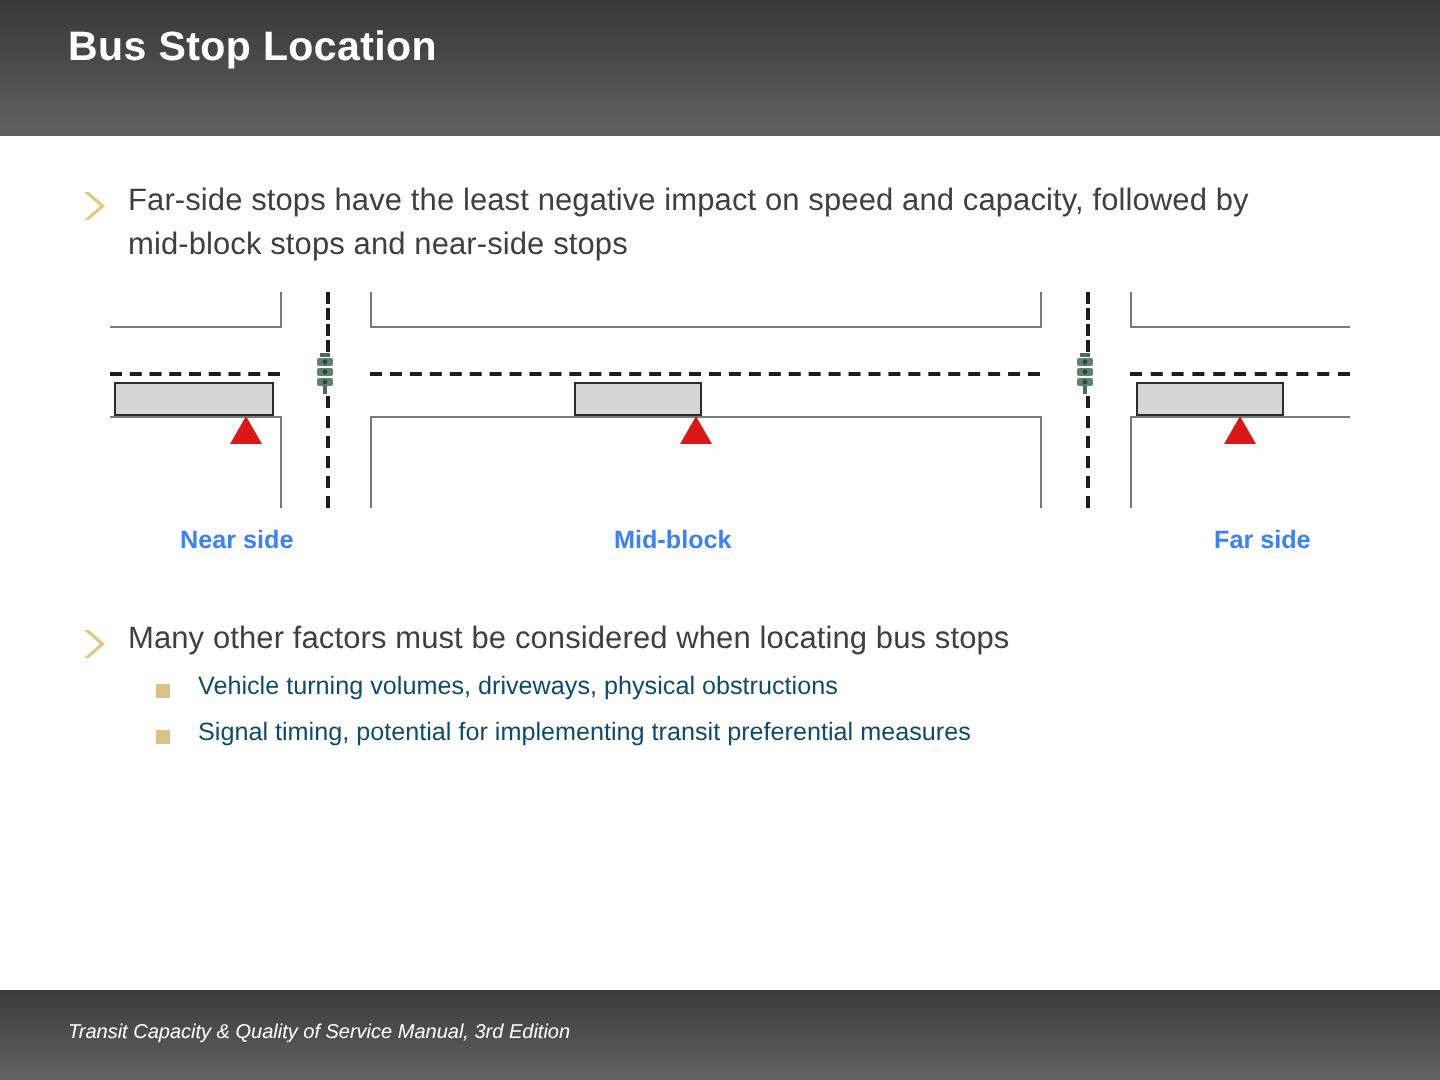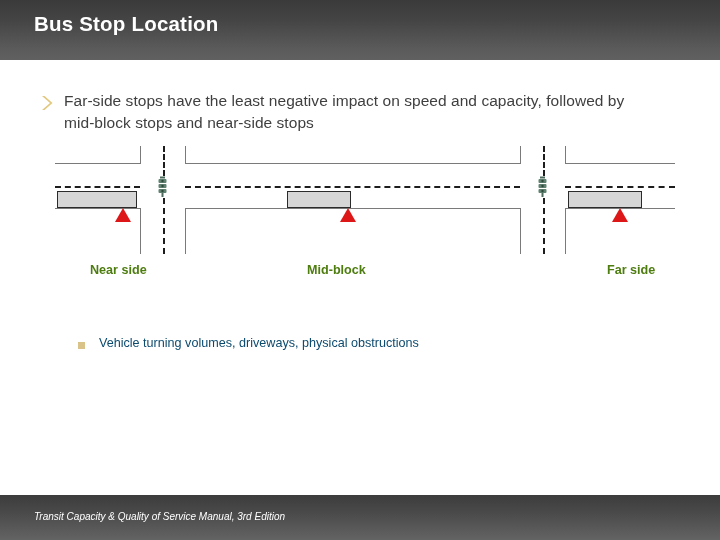--- a/index.html
+++ b/index.html
@@ -13,21 +13,21 @@
     font-family: "Liberation Sans", sans-serif;
     overflow: hidden;
     position: relative;
   }
 
   
   .slide-header {
     position: absolute;
     left: 0; top: 0;
     width: 720px;
-    height: 60px;
+    height: 68px;
     background: linear-gradient(to bottom, #3a3a3a 0%, #454545 35%, #5a5a5a 80%, #606060 100%);
   }
   .slide-title {
     position: absolute;
     left: 34px;
     top: 12px;
     font-size: 20.5px;
     font-weight: bold;
     color: #ffffff;
     letter-spacing: 0.2px;
@@ -138,21 +138,21 @@
     position: absolute;
     width: 13px;
     height: 22px;
   }
   .signal svg { display: block; }
 
   .dg-label {
     position: absolute;
     font-size: 12.6px;
     font-weight: bold;
-    color: #4d7c0f;
+    color: #3b82f6;
     white-space: nowrap;
     text-align: center;
   }
 
   
   .slide-footer {
     position: absolute;
     left: 0;
     top: 495px;
     width: 720px;
@@ -248,25 +248,37 @@
     <div class="stop-tri" style="left:285px; top:62px;"></div>
 
     <div class="bus-box" style="left:513px; top:45px; width:72px;"></div>
     <div class="stop-tri" style="left:557px; top:62px;"></div>
 
     <div class="dg-label" style="left:35px;  top:117px;">Near side</div>
     <div class="dg-label" style="left:252px; top:117px;">Mid-block</div>
     <div class="dg-label" style="left:552px; top:117px;">Far side</div>
   </div>
 
+  <div class="bullet-row" id="bullet-2">
+    <span class="bullet-chevron">
+      <svg width="18" height="20" viewBox="0 0 18 20">
+        <path d="M4 3 L12 10 L4 17 L6.5 17 L14.5 10 L6.5 3 Z" fill="#e2c87e"></path>
+      </svg>
+    </span>
+    <span class="bullet-text">Many other factors must be considered when locating bus stops</span>
+  </div>
 
   <div class="sub-list">
     <div class="sub-item">
       <span class="sub-marker"></span>
       <span class="sub-text">Vehicle turning volumes, driveways, physical obstructions</span>
     </div>
+    <div class="sub-item">
+      <span class="sub-marker"></span>
+      <span class="sub-text">Signal timing, potential for implementing transit preferential measures</span>
+    </div>
   </div>
 
 </div>
 
 <div class="slide-footer">
   <div class="footer-text">Transit Capacity &amp; Quality of Service Manual, 3rd Edition</div>
 </div>
 
 </body></html>

